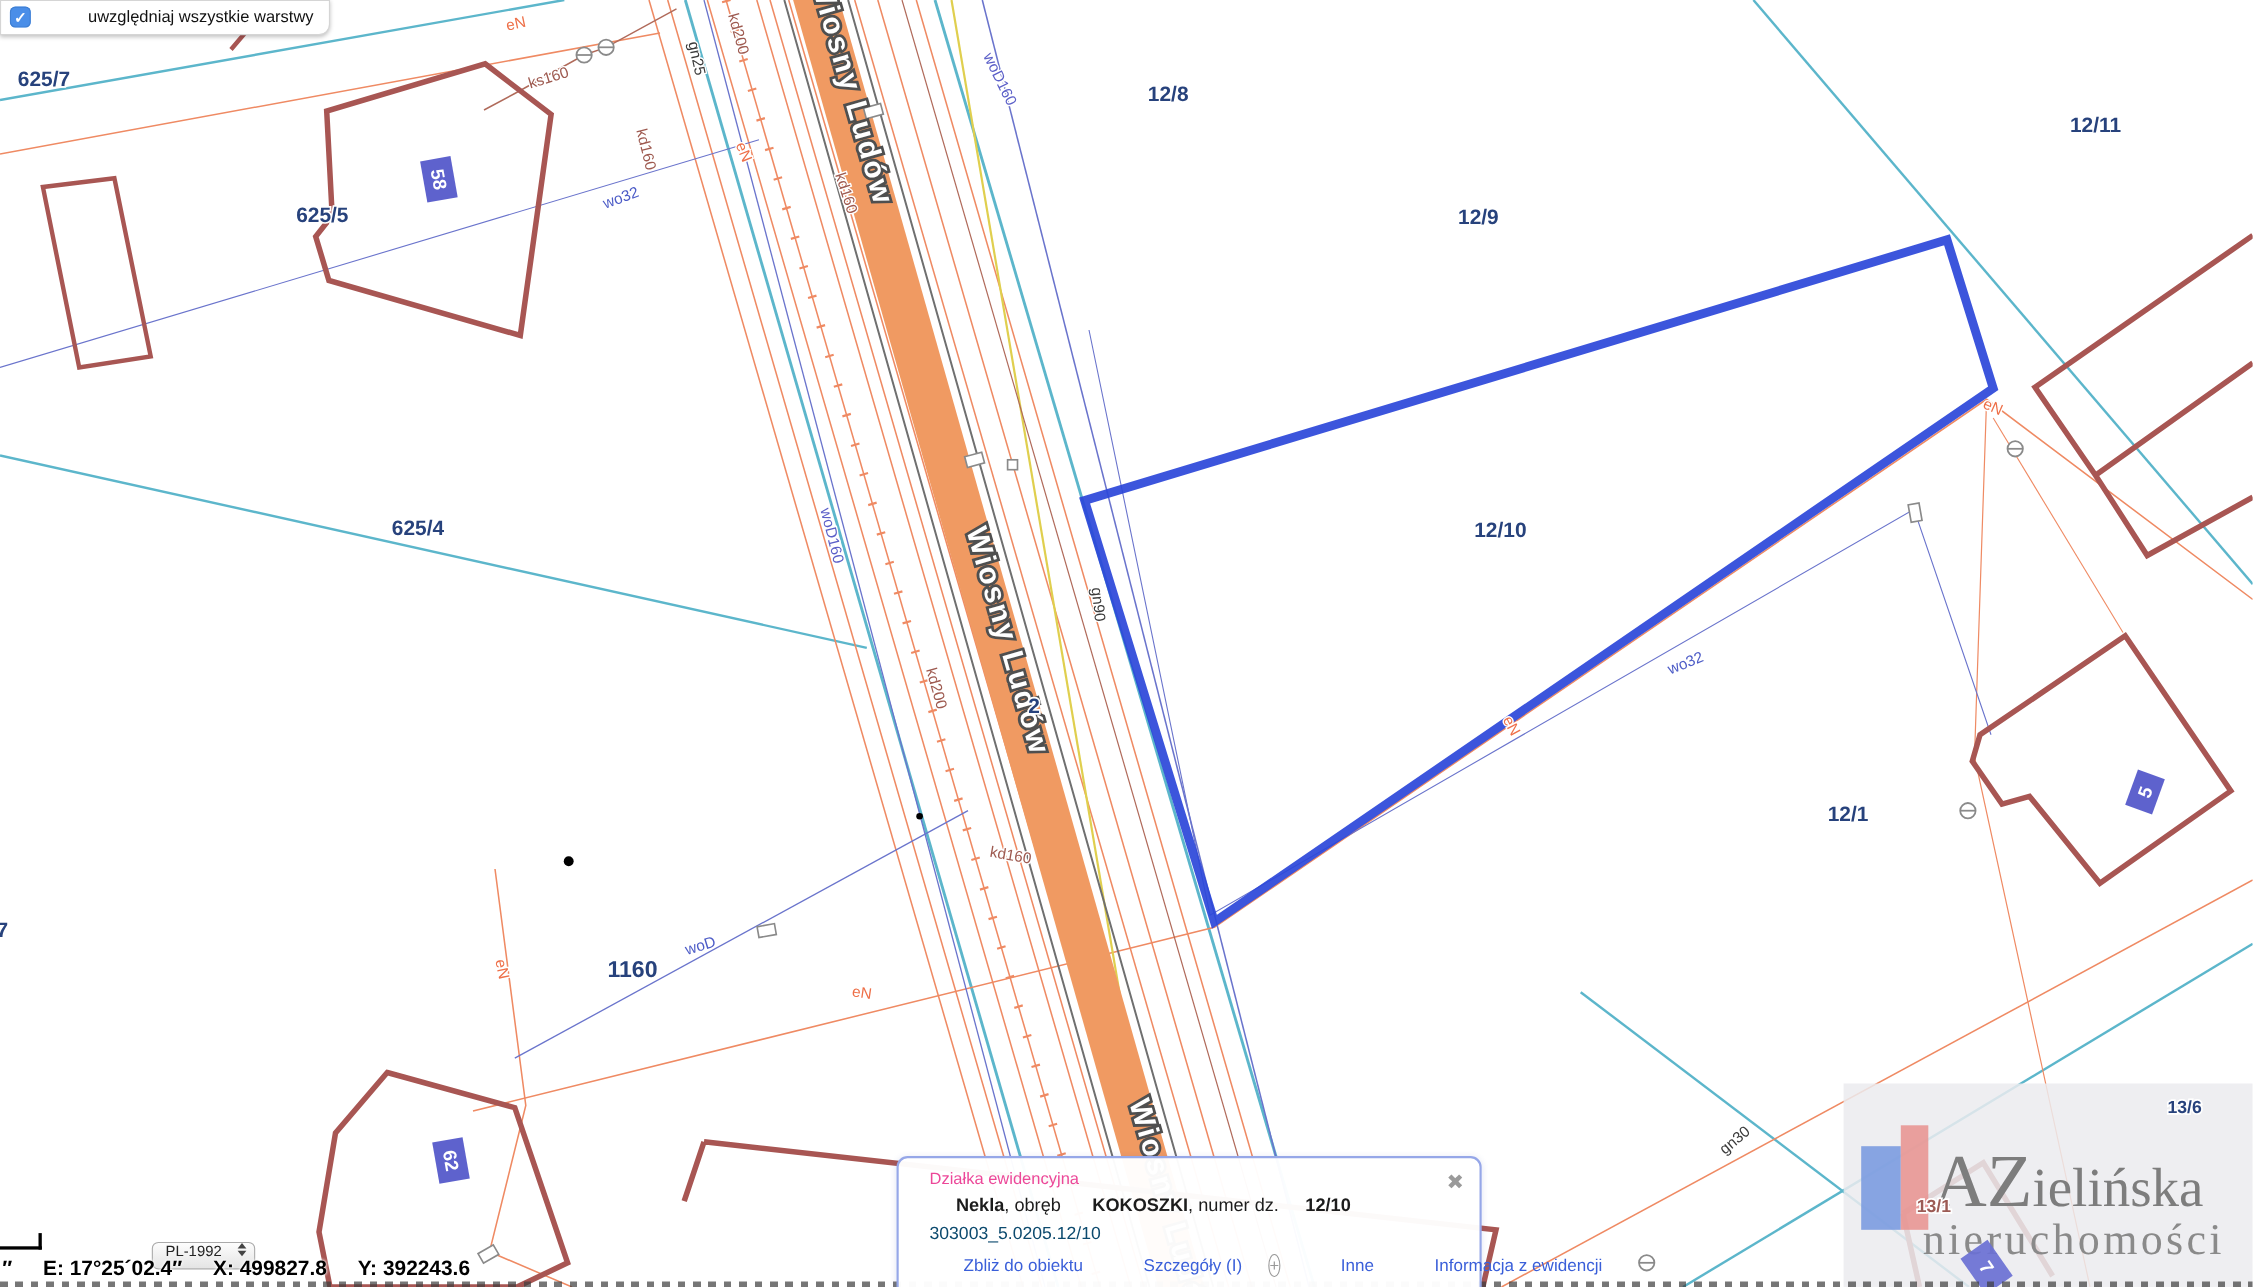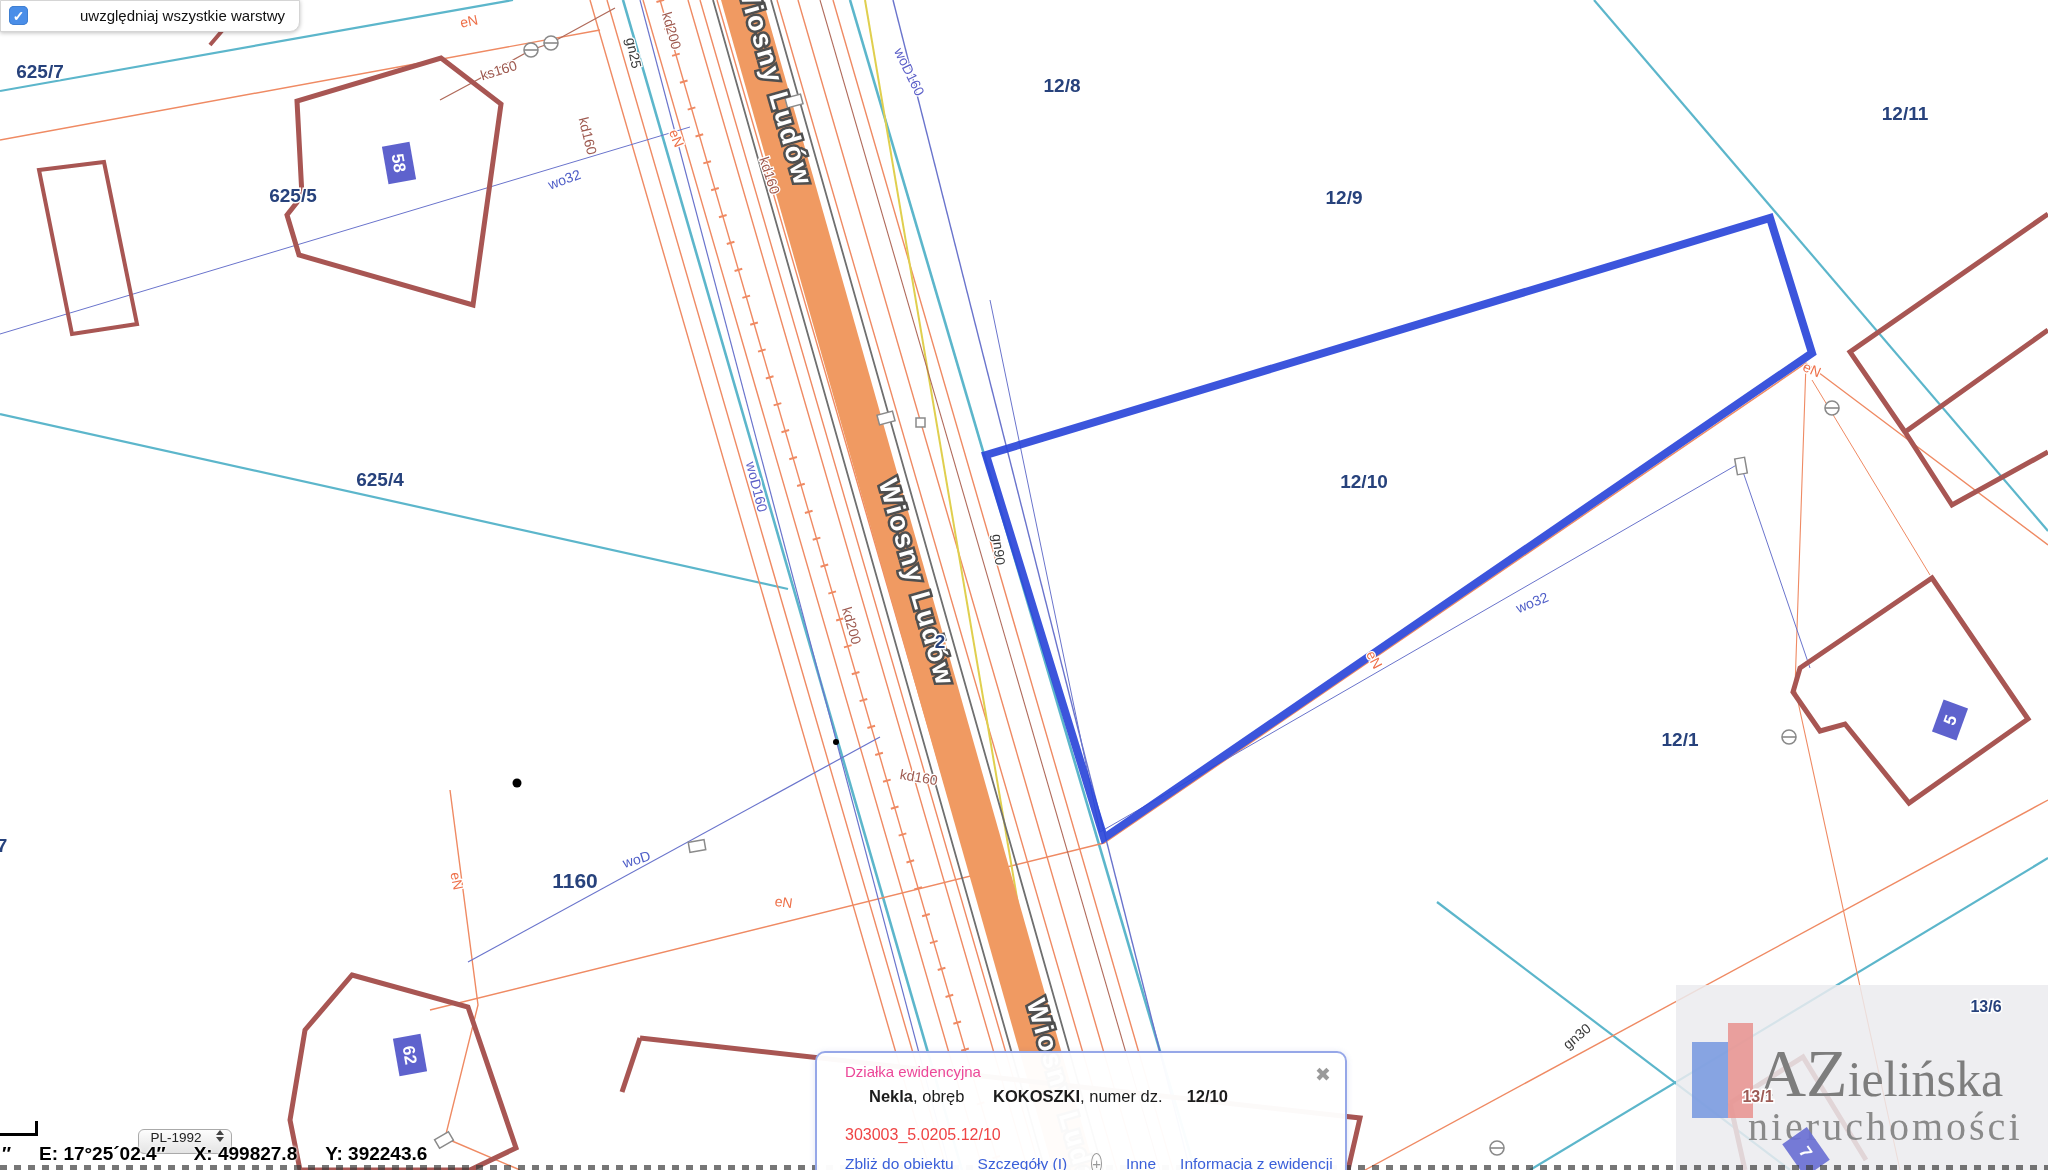--- a/index.html
+++ b/index.html
@@ -50,23 +50,23 @@
   #bottom-dashes{position:absolute;left:0;bottom:0;width:100%;height:5px;z-index:5;opacity:.7;
     background:repeating-linear-gradient(90deg,#3c3c3c 0 7px,transparent 7px 14px);}
 
   
   #popup{position:absolute;left:815px;top:1051px;width:532px;height:140px;z-index:20;
     background:rgba(255,255,255,.97);border:2px solid #96a7e8;border-radius:10px;
     box-shadow:0 1px 6px rgba(60,80,180,.15);padding:10px 16px 0 28px;box-sizing:border-box;}
   #popup-title{font-size:15px;color:#ec4899;}
   #popup-line{margin-top:7px;font-size:16.5px;color:#1c1c1c;}
   #popup-line b{font-weight:bold;margin-left:24px;}
-  #popup-id{margin-top:20px;font-size:16px;color:#ef4444;}
+  #popup-id{margin-top:7px;font-size:16px;color:#0c4a6e;}
   #popup-links{margin-top:9px;display:flex;align-items:center;gap:24px;font-size:15.5px;color:#3a5fd9;}
-  #popup-links .lnk{cursor:pointer;white-space:nowrap;}
+  #popup-links .lnk{cursor:pointer;white-space:nowrap;margin-left:31px;}
   #plus-icon{width:19px;height:19px;border:1.6px solid #999;border-radius:50%;color:#999;
     display:flex;align-items:center;justify-content:center;font-size:15px;line-height:1;cursor:pointer;}
   #popup-close{position:absolute;right:14px;top:10px;font-size:19px;color:#9a9a9a;cursor:pointer;}
 </style>
 </head>
 <body>
 
 <div id="stage">
 
 <svg id="map-svg" width="2048" height="1170" viewBox="0 0 2048 1170">

